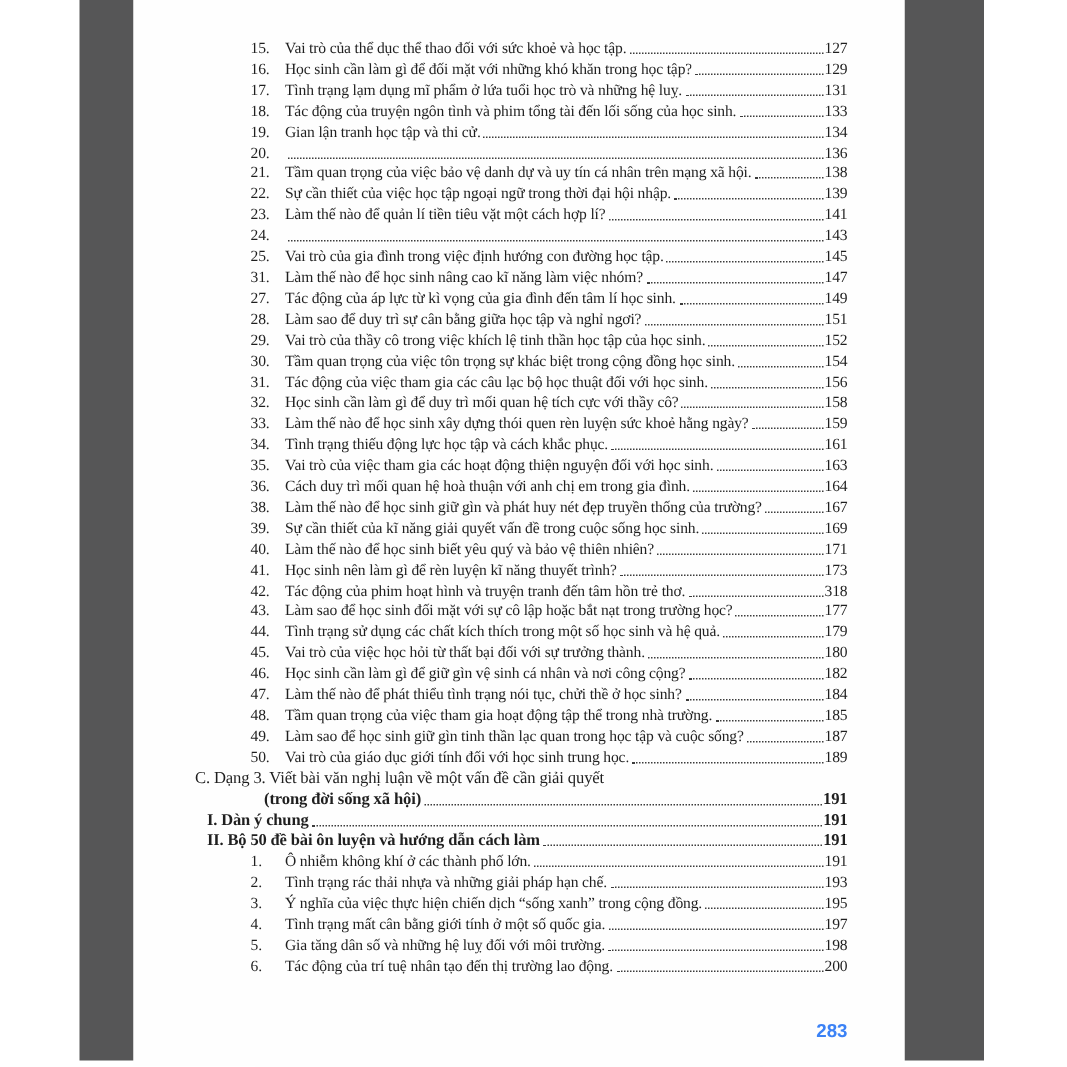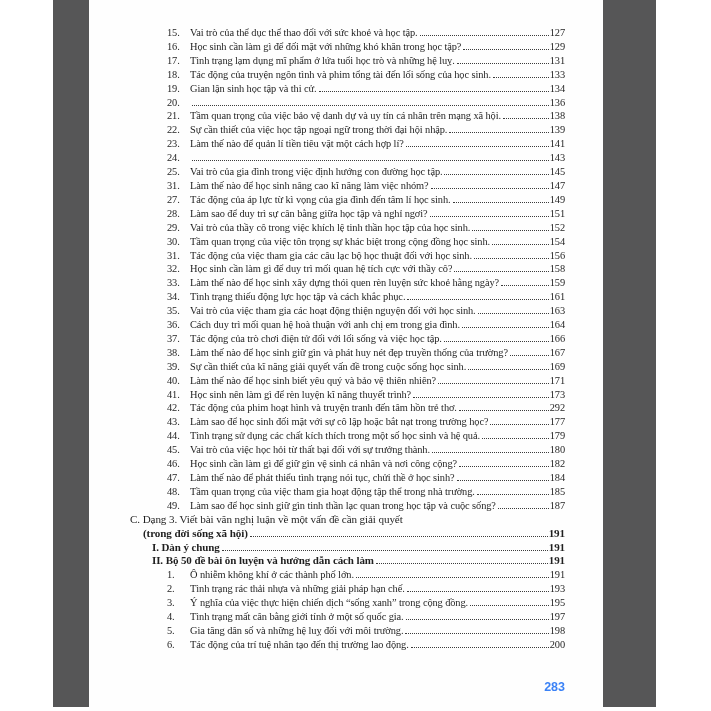--- a/index.html
+++ b/index.html
@@ -38,22 +38,22 @@
     line-height: 13.9px;
     font-size: 10.4px;
     letter-spacing: -0.1px;
     color: #1f1f1f;
     padding-right: 38px;
     white-space: nowrap;
   }
   .row.item { padding-left: 78px; justify-content: flex-end; }
   .row.item .num { flex: none; width: 23px; }
   .row.section  { padding-left: 41px; font-weight: normal; font-size: 11.1px; }
-  .row.section2 { padding-left: 54px; font-weight: bold; font-size: 11.1px; }
-  .row.sub      { padding-left: 63px; font-weight: bold; font-size: 11px; }
+  .row.section2 { padding-left: 87px; font-weight: bold; font-size: 11.1px; }
+  .row.sub      { padding-left: 38px; font-weight: bold; font-size: 11px; margin-left: 11px; }
   .title {
     flex: 0 1 auto;
     overflow: hidden;
     min-width: 0;
   }
   .leader {
     flex: 1 1 8px;
     min-width: 8px;
     border-bottom: 1.5px dotted #3c3c3c;
     margin: 0 1px 2px 2px;
@@ -98,21 +98,21 @@
           <span class="pg">131</span>
         </div>
         <div class="row item">
           <span class="num">18.</span>
           <span class="title">Tác động của truyện ngôn tình và phim tổng tài đến lối sống của học sinh.</span>
           <span class="leader"></span>
           <span class="pg">133</span>
         </div>
         <div class="row item">
           <span class="num">19.</span>
-          <span class="title">Gian lận sinh học tập và thi cử.</span>
+          <span class="title">Gian lận tranh học tập và thi cử.</span>
           <span class="leader"></span>
           <span class="pg">134</span>
         </div>
         <div class="row item">
           <span class="num">20.</span>
           <span class="leader"></span>
           <span class="pg">136</span>
         </div>
         <div class="row item">
           <span class="num">21.</span>
@@ -203,26 +203,20 @@
           <span class="leader"></span>
           <span class="pg">163</span>
         </div>
         <div class="row item">
           <span class="num">36.</span>
           <span class="title">Cách duy trì mối quan hệ hoà thuận với anh chị em trong gia đình.</span>
           <span class="leader"></span>
           <span class="pg">164</span>
         </div>
         <div class="row item">
-          <span class="num">37.</span>
-          <span class="title">Tác động của trò chơi điện tử đối với lối sống và việc học tập.</span>
-          <span class="leader"></span>
-          <span class="pg">166</span>
-        </div>
-        <div class="row item">
           <span class="num">38.</span>
           <span class="title">Làm thế nào để học sinh giữ gìn và phát huy nét đẹp truyền thống của trường?</span>
           <span class="leader"></span>
           <span class="pg">167</span>
         </div>
         <div class="row item">
           <span class="num">39.</span>
           <span class="title">Sự cần thiết của kĩ năng giải quyết vấn đề trong cuộc sống học sinh.</span>
           <span class="leader"></span>
           <span class="pg">169</span>
@@ -236,21 +230,21 @@
         <div class="row item">
           <span class="num">41.</span>
           <span class="title">Học sinh nên làm gì để rèn luyện kĩ năng thuyết trình?</span>
           <span class="leader"></span>
           <span class="pg">173</span>
         </div>
         <div class="row item">
           <span class="num">42.</span>
           <span class="title">Tác động của phim hoạt hình và truyện tranh đến tâm hồn trẻ thơ.</span>
           <span class="leader"></span>
-          <span class="pg">292</span>
+          <span class="pg">318</span>
         </div>
         <div class="row item">
           <span class="num">43.</span>
           <span class="title">Làm sao để học sinh đối mặt với sự cô lập hoặc bắt nạt trong trường học?</span>
           <span class="leader"></span>
           <span class="pg">177</span>
         </div>
         <div class="row item">
           <span class="num">44.</span>
           <span class="title">Tình trạng sử dụng các chất kích thích trong một số học sinh và hệ quả.</span>
@@ -279,20 +273,26 @@
           <span class="num">48.</span>
           <span class="title">Tầm quan trọng của việc tham gia hoạt động tập thể trong nhà trường.</span>
           <span class="leader"></span>
           <span class="pg">185</span>
         </div>
         <div class="row item">
           <span class="num">49.</span>
           <span class="title">Làm sao để học sinh giữ gìn tinh thần lạc quan trong học tập và cuộc sống?</span>
           <span class="leader"></span>
           <span class="pg">187</span>
+        </div>
+        <div class="row item">
+          <span class="num">50.</span>
+          <span class="title">Vai trò của giáo dục giới tính đối với học sinh trung học.</span>
+          <span class="leader"></span>
+          <span class="pg">189</span>
         </div>
         <div class="row section">
           <span class="title">C. Dạng 3. Viết bài văn nghị luận về một vấn đề cần giải quyết</span>
         </div>
         <div class="row section2">
           <span class="title">(trong đời sống xã hội)</span>
           <span class="leader"></span>
           <span class="pg">191</span>
         </div>
         <div class="row sub">

